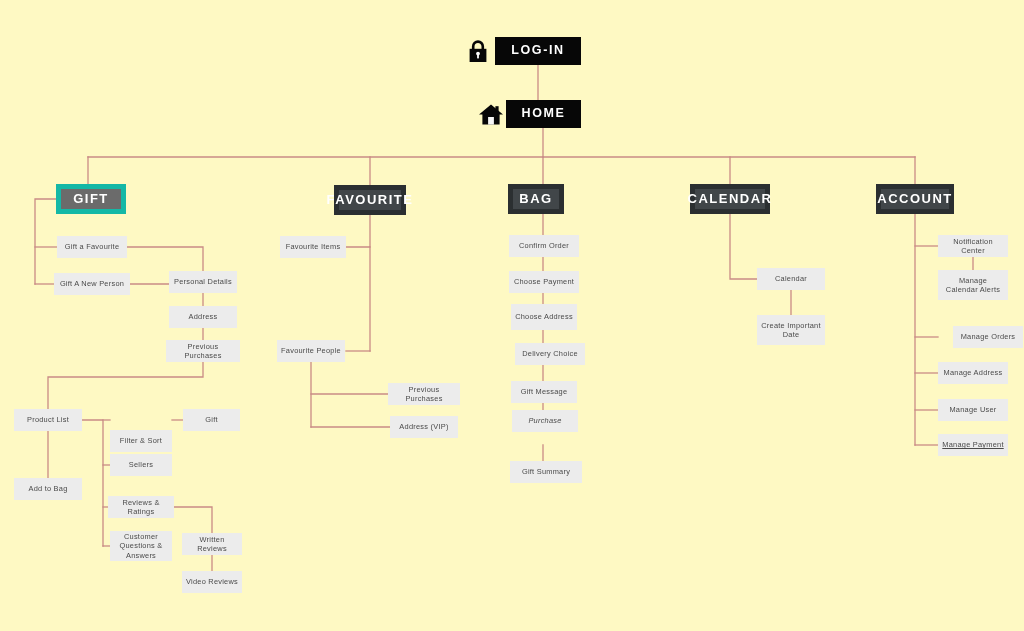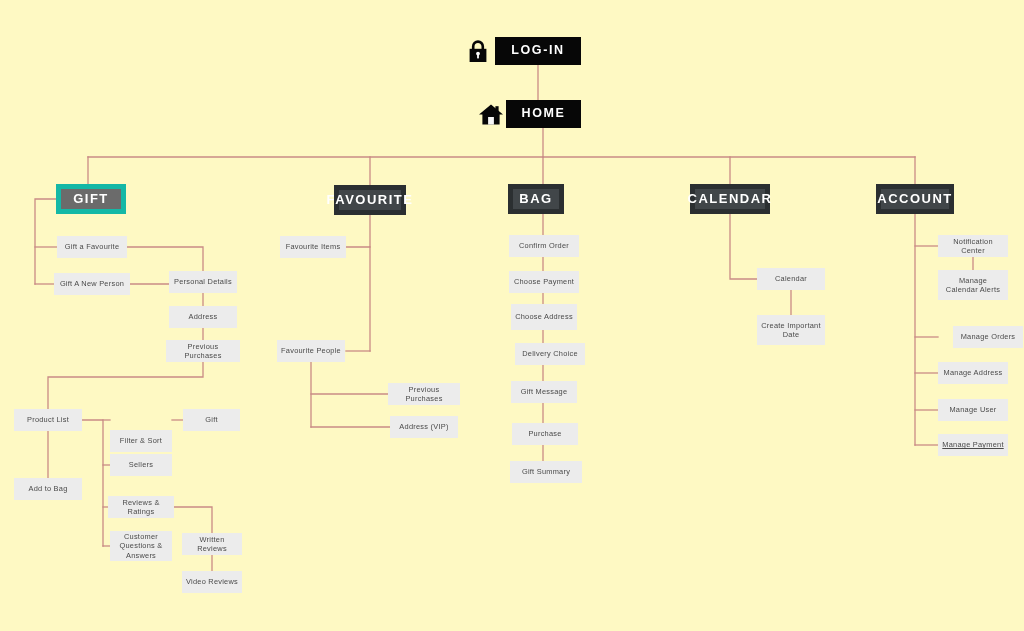--- a/index.html
+++ b/index.html
@@ -164,21 +164,21 @@
       <div class="node leaf" style="left: 182px; top: 571px; width: 60px; height: 22px;">Video Reviews</div>
       <div class="node leaf" style="left: 280px; top: 236px; width: 66px; height: 22px;">Favourite Items</div>
       <div class="node leaf" style="left: 277px; top: 340px; width: 68px; height: 22px;">Favourite People</div>
       <div class="node leaf" style="left: 388px; top: 383px; width: 72px; height: 22px;">Previous Purchases</div>
       <div class="node leaf" style="left: 390px; top: 416px; width: 68px; height: 22px;">Address (VIP)</div>
       <div class="node leaf" style="left: 509px; top: 235px; width: 70px; height: 22px;">Confirm  Order</div>
       <div class="node leaf" style="left: 509px; top: 271px; width: 70px; height: 22px;">Choose Payment</div>
       <div class="node leaf" style="left: 511px; top: 304px; width: 66px; height: 26px;">Choose Address</div>
       <div class="node leaf" style="left: 509px; top: 343px; width: 70px; height: 22px; margin-left: 6px;">Delivery Choice</div>
       <div class="node leaf" style="left: 511px; top: 381px; width: 66px; height: 22px;">Gift Message</div>
-      <div class="node leaf" style="left: 512px; top: 423px; width: 66px; height: 22px;">Purchase</div>
+      <div class="node leaf" style="left: 512px; top: 410px; width: 66px; height: 22px; font-style: italic;">Purchase</div>
       <div class="node leaf" style="left: 510px; top: 461px; width: 72px; height: 22px;">Gift Summary</div>
       <div class="node leaf" style="left: 757px; top: 268px; width: 68px; height: 22px;">Calendar</div>
       <div class="node leaf" style="left: 757px; top: 315px; width: 68px; height: 30px;">Create Important Date</div>
       <div class="node leaf" style="left: 938px; top: 235px; width: 70px; height: 22px;">Notification Center</div>
       <div class="node leaf" style="left: 938px; top: 270px; width: 70px; height: 30px;">Manage Calendar Alerts</div>
       <div class="node leaf" style="left: 953px; top: 326px; width: 70px; height: 22px;">Manage Orders</div>
       <div class="node leaf" style="left: 938px; top: 362px; width: 70px; height: 22px;">Manage Address</div>
       <div class="node leaf" style="left: 938px; top: 399px; width: 70px; height: 22px;">Manage User</div>
       <div class="node leaf" style="left: 938px; top: 434px; width: 70px; height: 22px; text-decoration: underline;">Manage Payment</div>
     </div>

